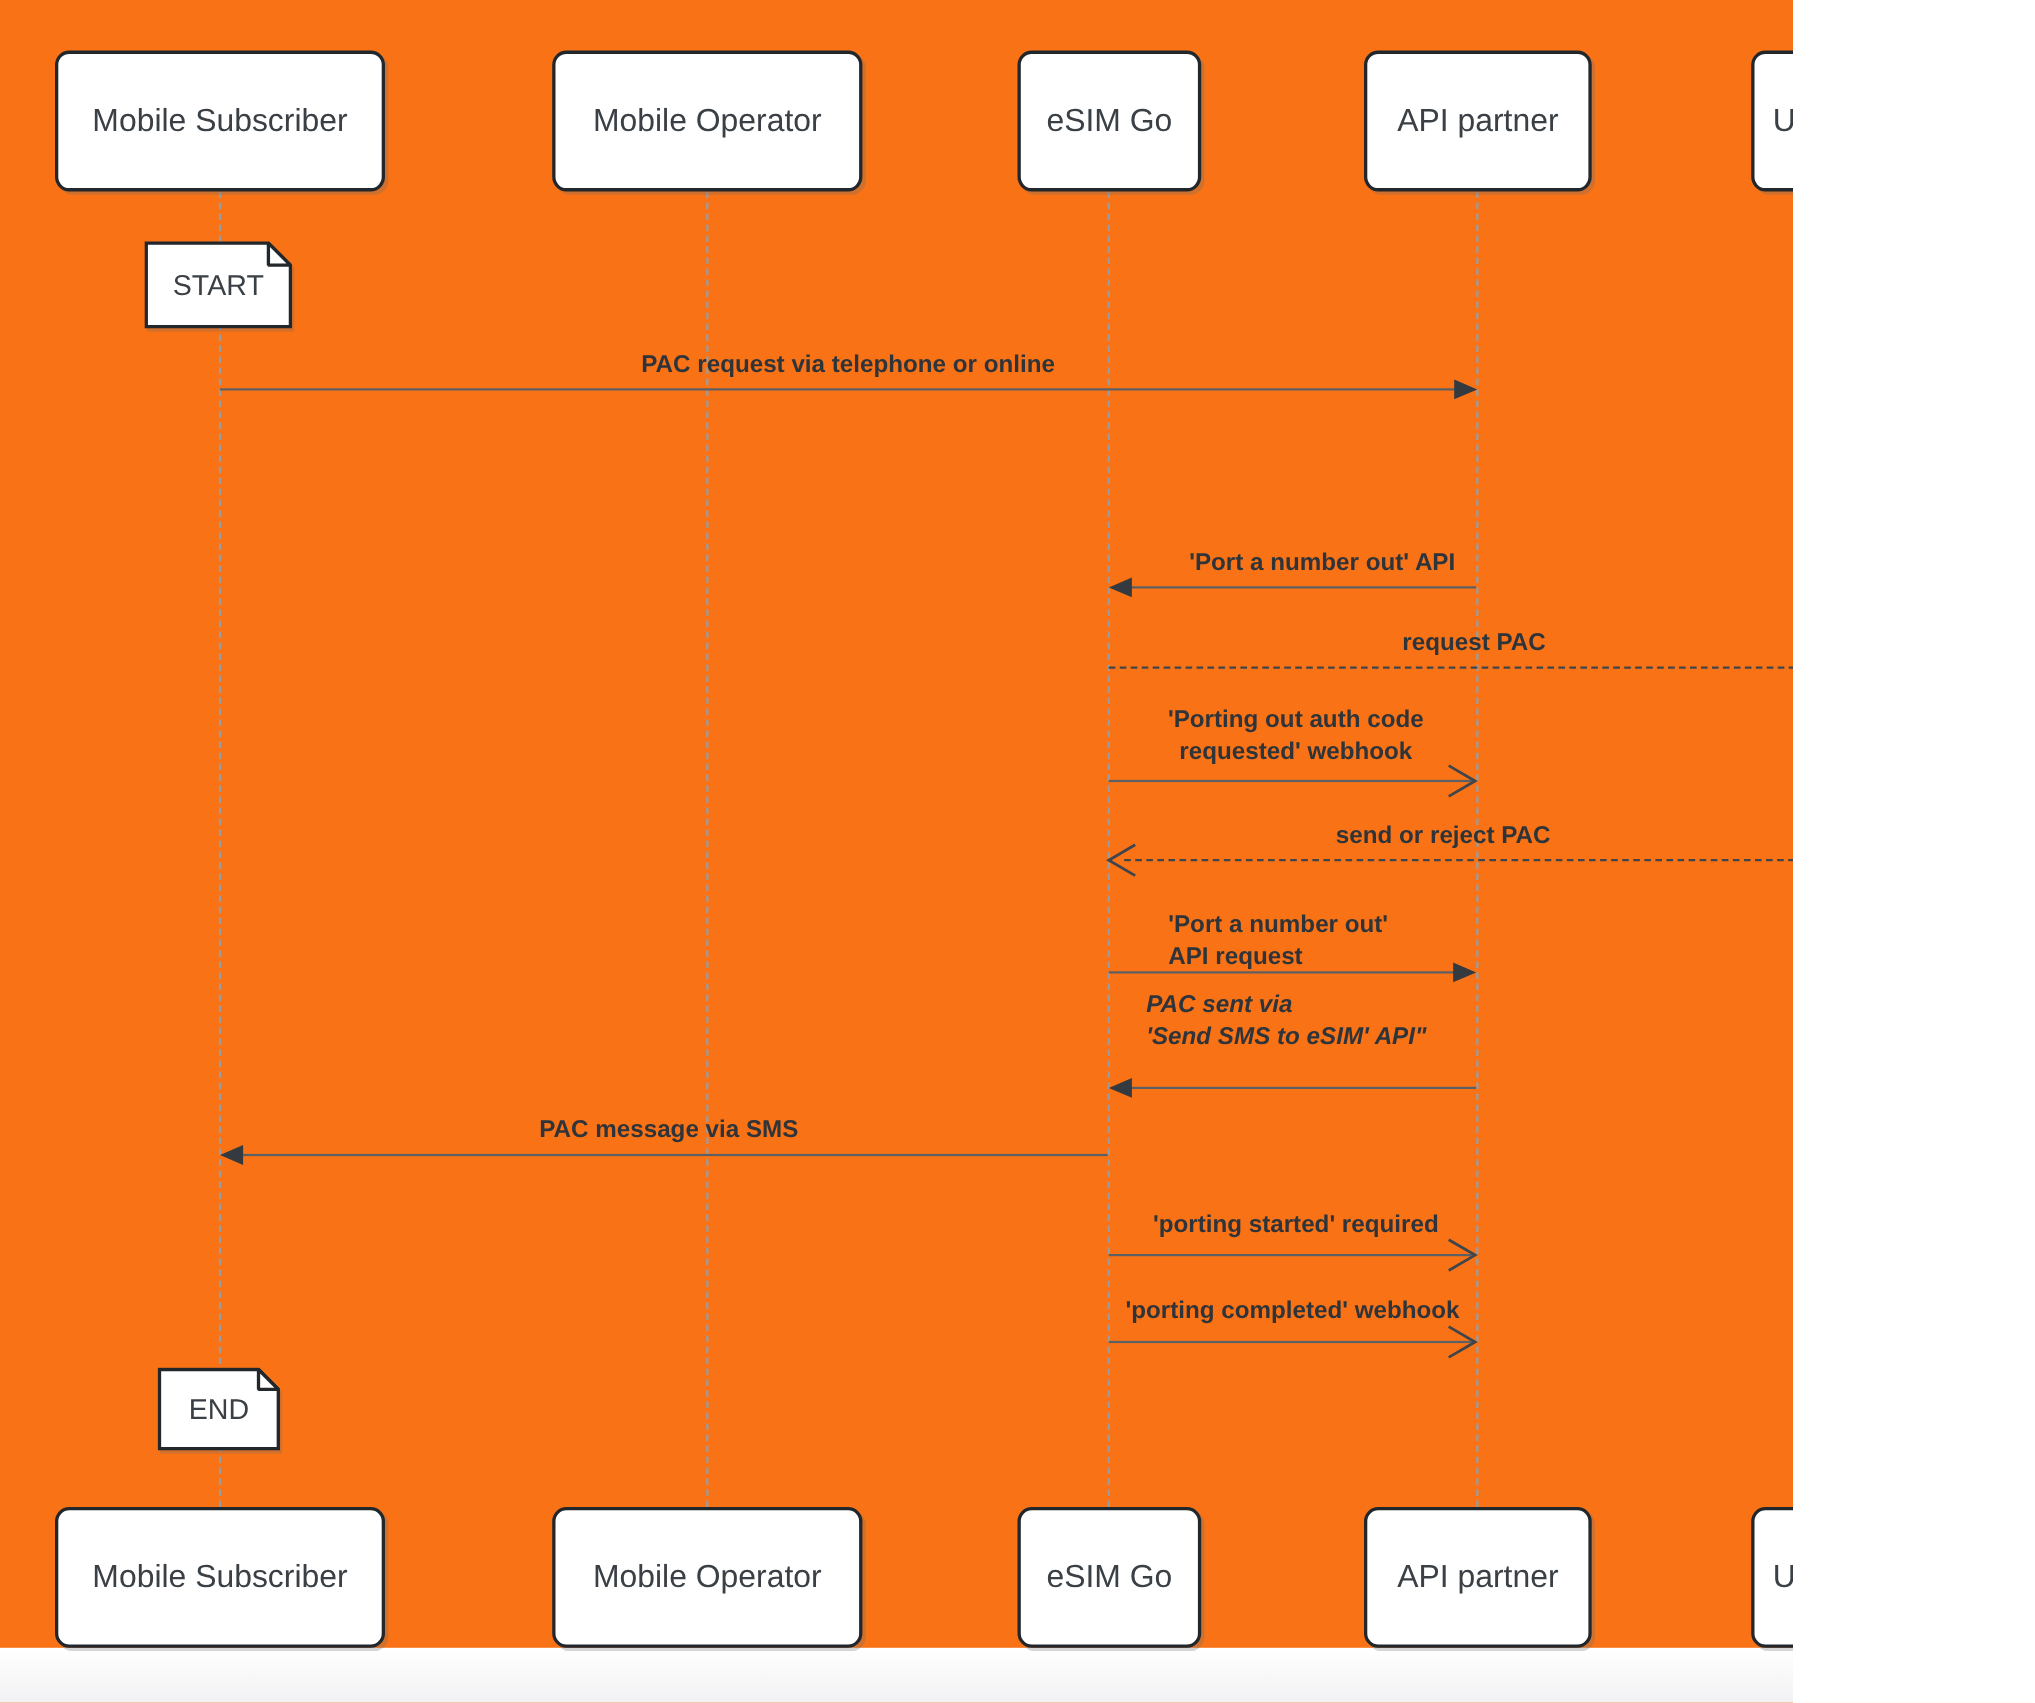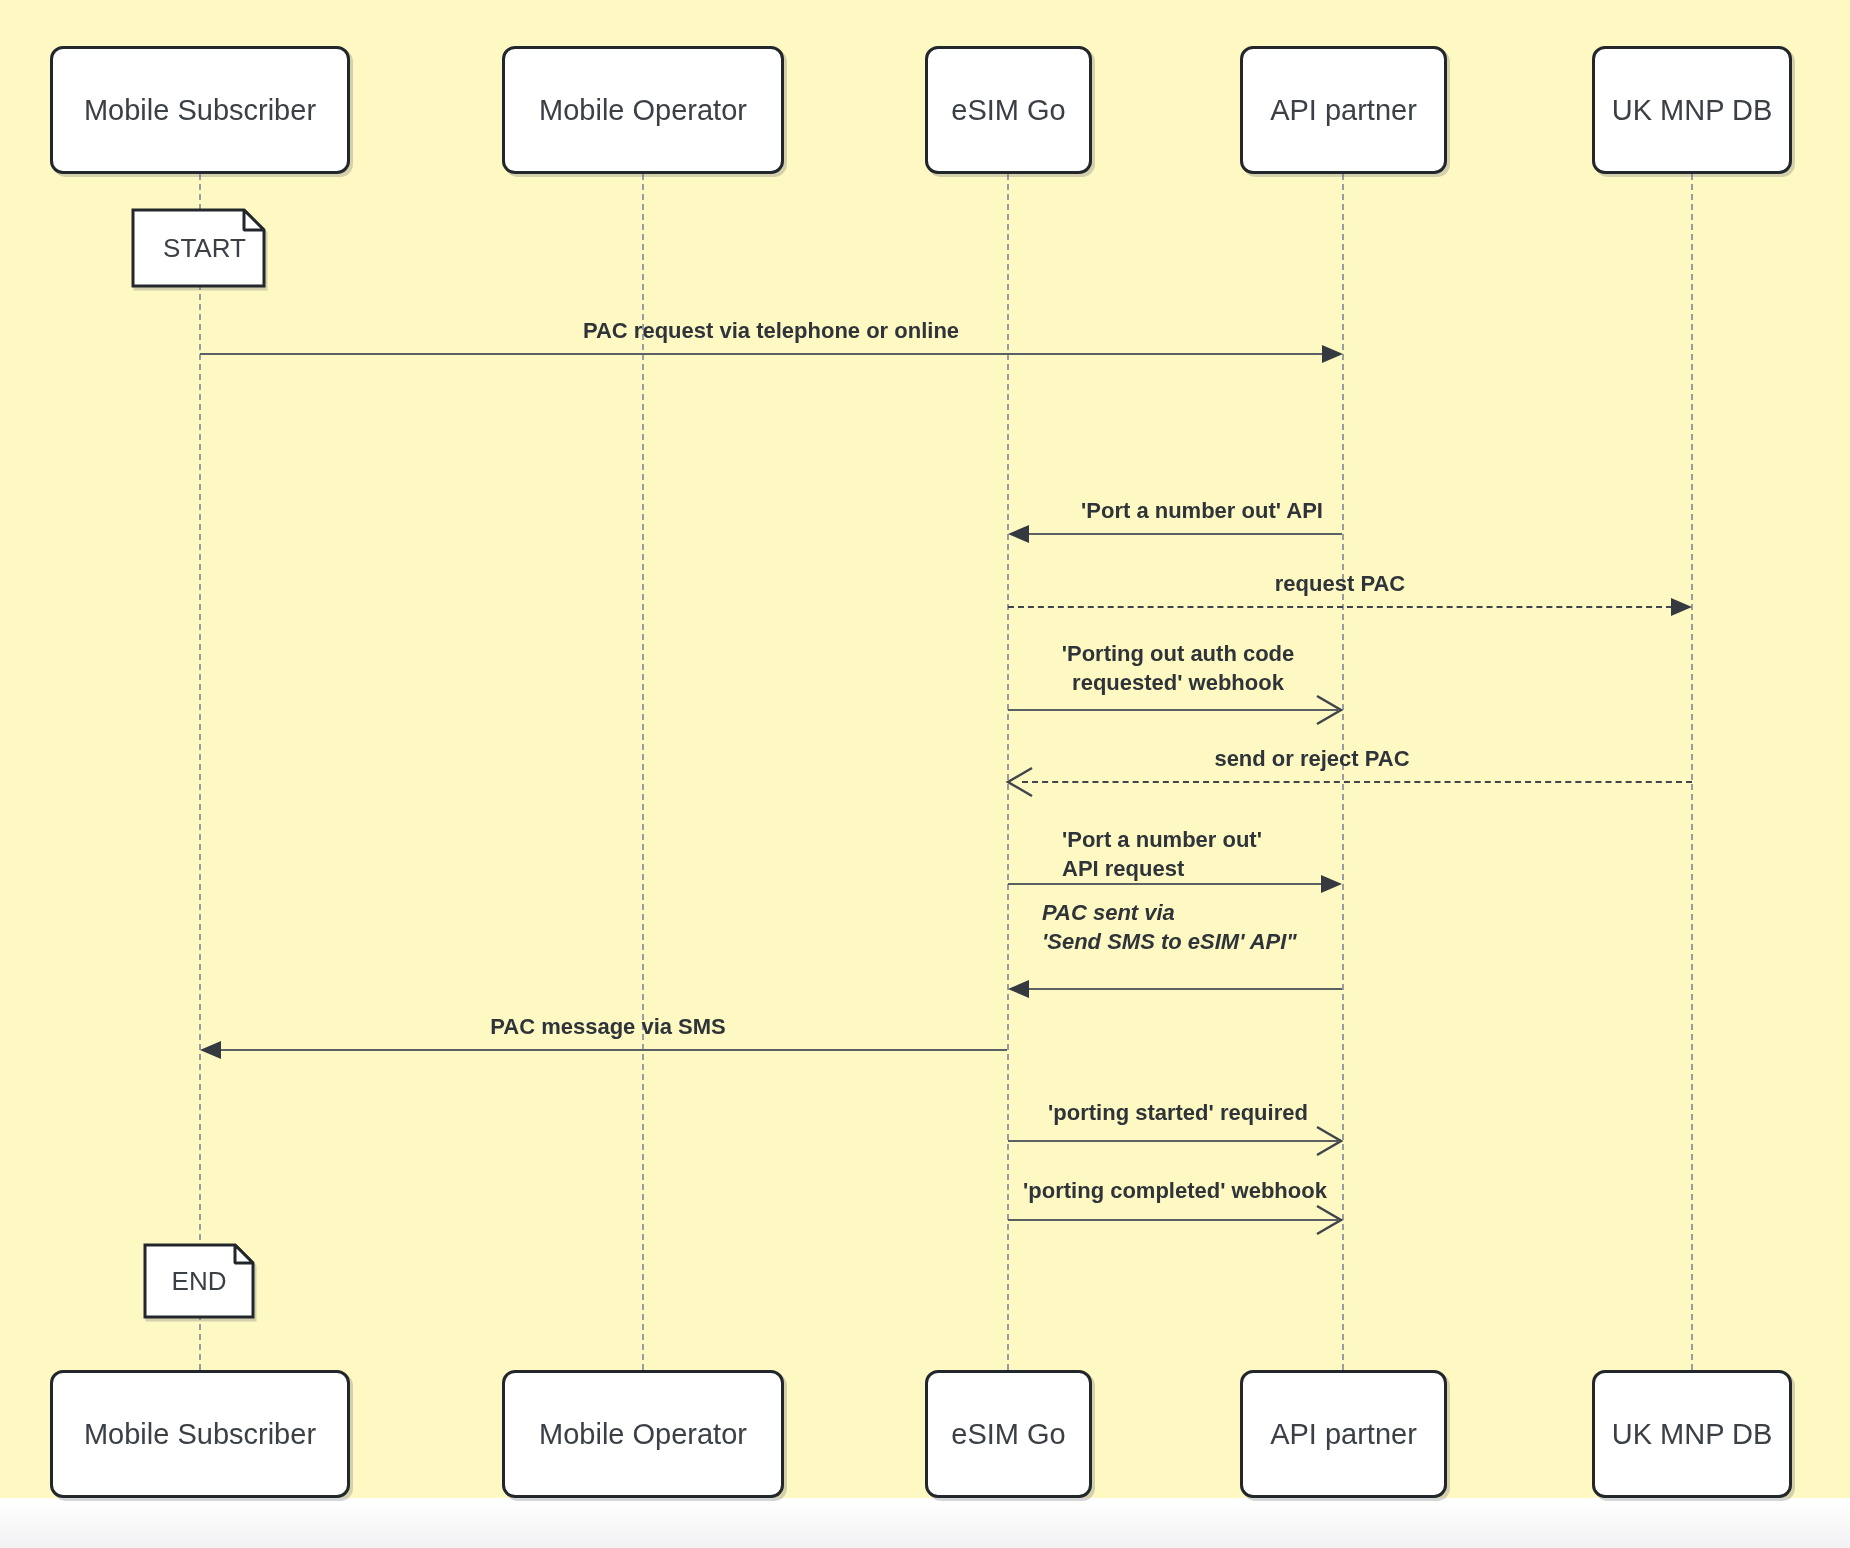--- a/index.html
+++ b/index.html
@@ -1,17 +1,17 @@
 <!DOCTYPE html>
 <html><head>
 <meta charset="utf-8">
 <style>
   html,body{margin:0;padding:0;background:#ffffff;}
   #canvas{
-    position:relative;width:1850px;height:1548px;background:#fef9c3;
+    position:relative;width:1630px;height:1548px;background:#f97316;
     font-family:"Liberation Sans",sans-serif;overflow:hidden;
   }
   
   .bottom-band{position:absolute;left:0;top:1498px;width:1850px;height:50px;
     background:linear-gradient(#ffffff,#f2f2f4);z-index:0;}
   
   .lifeline{position:absolute;width:0;border-left:2px dashed #979da3;top:174px;height:1196px;z-index:1;}
   
   .actor{
     position:absolute;height:122px;background:#ffffff;border:3px solid #22272c;border-radius:13px;
@@ -81,21 +81,21 @@
   <div class="actor" style="left:925px;top:1370px;width:161px;">
       <span>eSIM Go</span>
     </div>
   <div class="actor" style="left:1240px;top:1370px;width:201px;">
       <span>API partner</span>
     </div>
   <div class="actor" style="left:1592px;top:1370px;width:194px;">
       <span>UK MNP DB</span>
     </div>
 
-  <div class="note note-small" style="left:131px;top:208px;width:135px;height:80px;padding-left:12px;">
+  <div class="note note-small" style="left:131px;top:219px;width:135px;height:80px;">
     <svg width="135" height="80">
       <polygon points="2,2 113,2 133,22 133,78 2,78" fill="#ffffff" stroke="#22272c" stroke-width="3"></polygon>
       <polygon points="113,2 113,22 133,22" fill="#ffffff" stroke="#22272c" stroke-width="3" stroke-linejoin="bevel"></polygon>
     </svg>
     <span class="note-text">START</span>
   </div>
 
   <div class="msg-label center" style="left:771px;top:316px;">PAC request via telephone or online</div>
   <div class="shaft" style="left:200px;top:353px;width:1124px;"></div>
   <div class="head-fill-right" style="left:1322px;top:345px;"></div>

